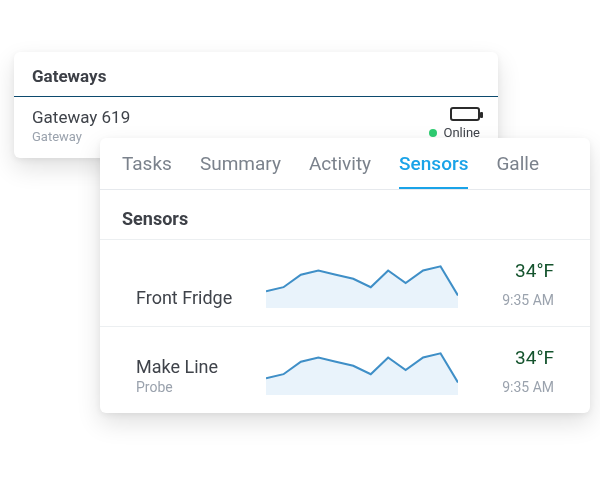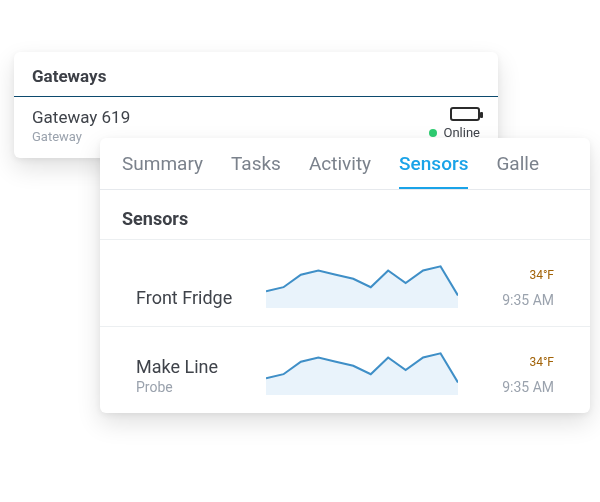--- a/index.html
+++ b/index.html
@@ -86,21 +86,21 @@
     align-items: flex-end;
     padding: 18px 36px;
     border-top: 1px solid #eceff1;
     gap: 10px;
   }
   .sensor-left { width: 120px; flex: 0 0 auto; }
   .sensor-name { font-size: 18px; color: #3f434a; }
   .sensor-type { font-size: 14px; color: #9aa2ad; margin-top: 2px; }
   .sensor-chart { flex: 1 1 auto; height: 50px; }
   .sensor-right { text-align: right; width: 86px; flex: 0 0 auto; }
-  .sensor-value { font-size: 12px; color: #a16207; }
+  .sensor-value { font-size: 19px; color: #14532d; }
   .sensor-time { font-size: 14px; color: #9aa2ad; margin-top: 10px; }
   svg.spark { width: 100%; height: 100%; display:block; }
   svg.spark path.line { fill: none; stroke: #3f8fc7; stroke-width: 2; }
   svg.spark path.area { fill: #e9f3fb; stroke: none; }
 </style>
 </head>
 <body>
 
 <div class="card gateways-card">
   <div class="gateways-header">Gateways</div>
@@ -114,22 +114,22 @@
       <span class="status-badge">
         <span class="status-dot"></span>
         <span>Online</span>
       </span>
     </div>
   </div>
 </div>
 
 <div class="card sensors-card">
   <div class="tabs">
+    <div class="tab">Tasks</div>
     <div class="tab">Summary</div>
-    <div class="tab">Tasks</div>
     <div class="tab">Activity</div>
     <div class="tab active">Sensors</div>
     <div class="tab">Galle</div>
   </div>
 
   <div class="section-title">Sensors</div>
 
   <div class="sensor-row">
     <div class="sensor-left">
       <div class="sensor-name">Front Fridge</div>

